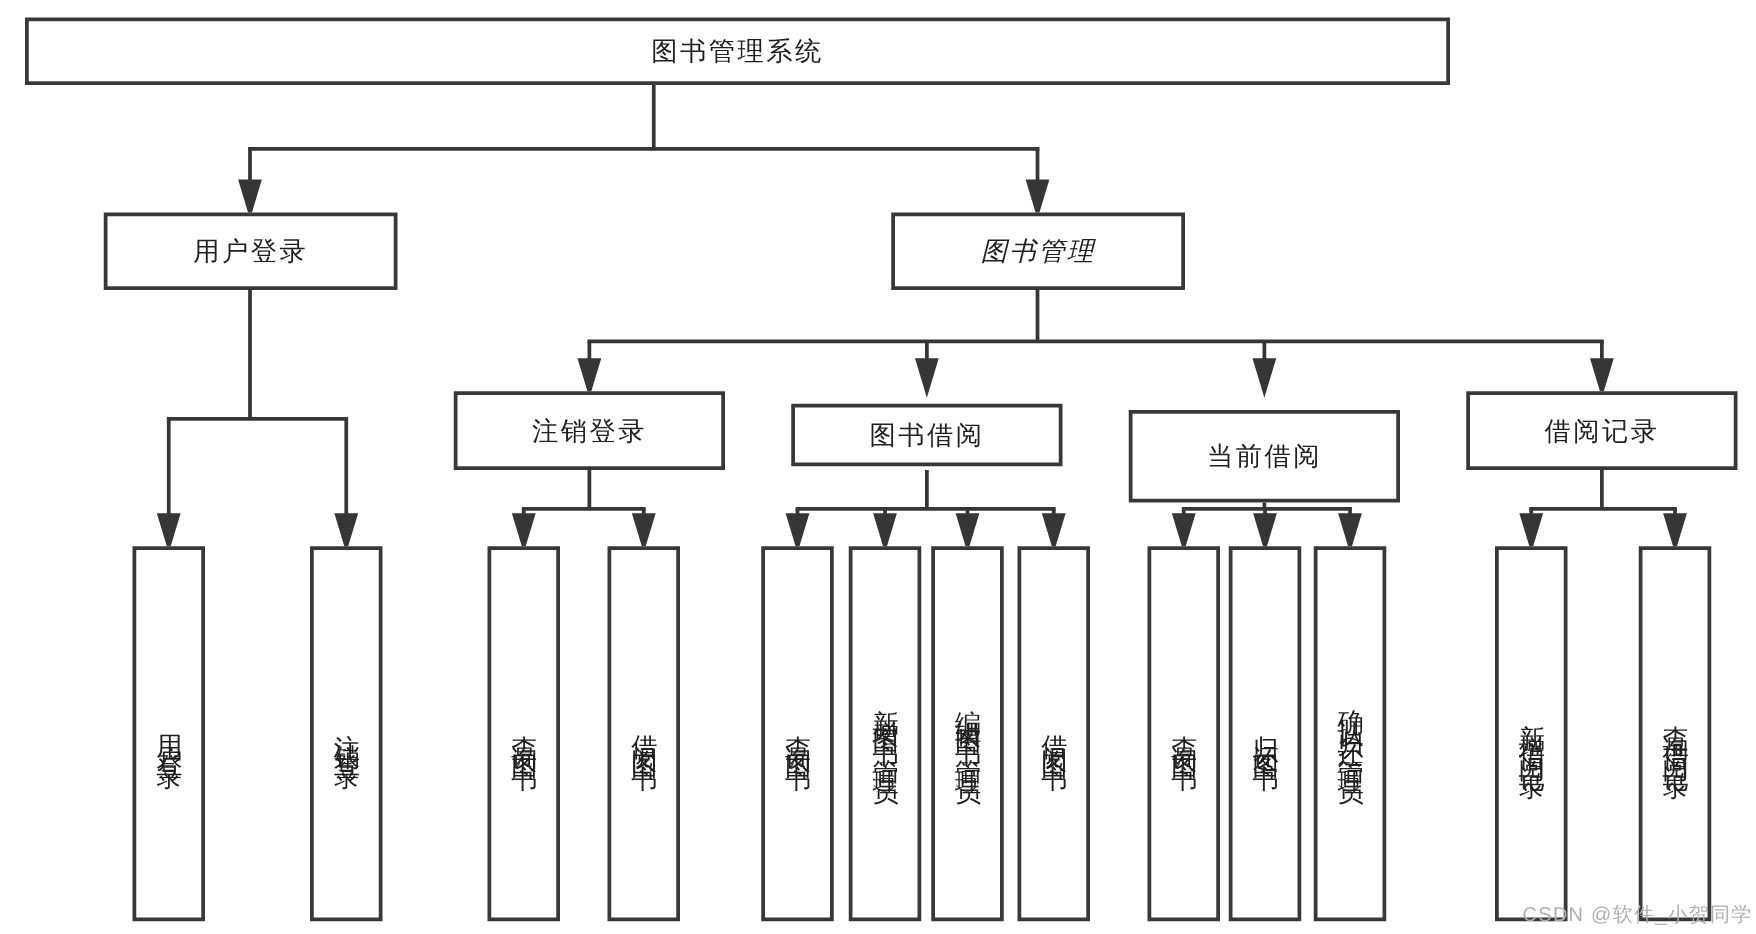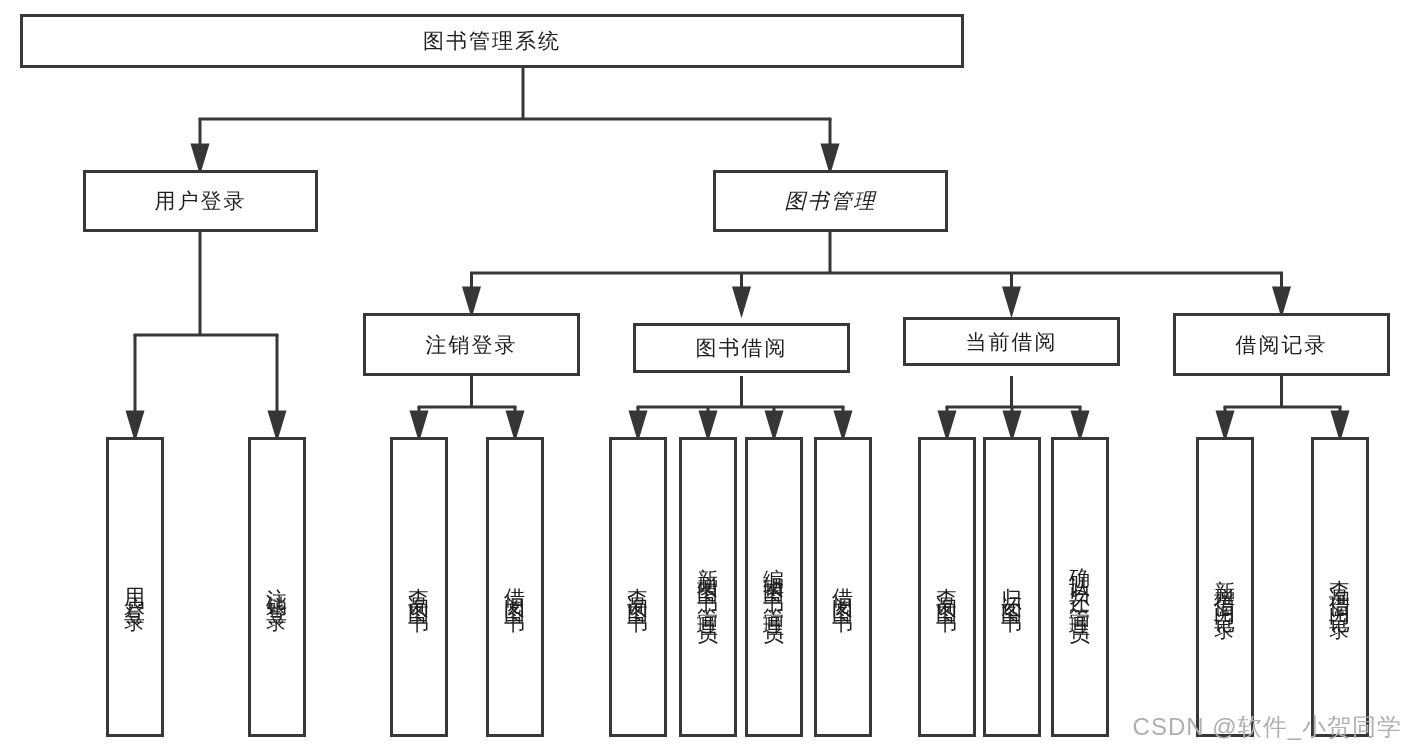--- a/index.html
+++ b/index.html
@@ -51,21 +51,21 @@
     text-orientation: mixed;
     font-size: 21px;
     letter-spacing: 8px;
     line-height: 1;
     white-space: nowrap;
   }
   .watermark {
     position: absolute;
     right: 3px;
     bottom: 4px;
-    font-size: 24px;
+    font-size: 16px;
     color: #b3aeae;
     letter-spacing: 1px;
     white-space: nowrap;
   }
 </style>
 </head>
 <body>
 
 <div class="stage">
 
@@ -126,28 +126,28 @@
 
       <line x1="1281.5" y1="376" x2="1281.5" y2="407"></line>
       <line x1="1223.5" y1="407" x2="1341.5" y2="407"></line>
       <line x1="1225" y1="407" x2="1225" y2="422"></line>
       <polygon points="1217.5,412 1232.5,412 1225,437"></polygon>
       <line x1="1340" y1="407" x2="1340" y2="422"></line>
       <polygon points="1332.5,412 1347.5,412 1340,437"></polygon>
     </g>
   </svg>
 
-  <div class="node h-label" style="left:20px; top:14px; width:944px; height:54px;">图书管理系统</div>
+  <div class="node h-label" style="left:20px; top:14px; width:1140px; height:54px;">图书管理系统</div>
 
   <div class="node h-label" style="left:83px; top:170px; width:235px; height:62px;">用户登录</div>
   <div class="node h-label" style="left:713px; top:170px; width:235px; height:62px;font-style:italic;">图书管理</div>
 
   <div class="node h-label" style="left:363px; top:313px; width:217px; height:63px;">注销登录</div>
   <div class="node h-label" style="left:633px; top:313px; width:217px; height:50px;margin-top:10px;">图书借阅</div>
-  <div class="node h-label" style="left:903px; top:317px; width:217px; height:49px;">当前借阅</div>
+  <div class="node h-label" style="left:903px; top:328px; width:217px; height:74px;">当前借阅</div>
   <div class="node h-label" style="left:1173px; top:313px; width:217px; height:63px;">借阅记录</div>
 
   <div class="leaf" style="left:106px; top:437px; width:58px; height:300px;">
     <span class="v-label">用户登录</span>
   </div>
   <div class="leaf" style="left:248px; top:437px; width:58px; height:300px;">
     <span class="v-label">注销登录</span>
   </div>
 
   <div class="leaf" style="left:390px; top:437px; width:58px; height:300px;">

